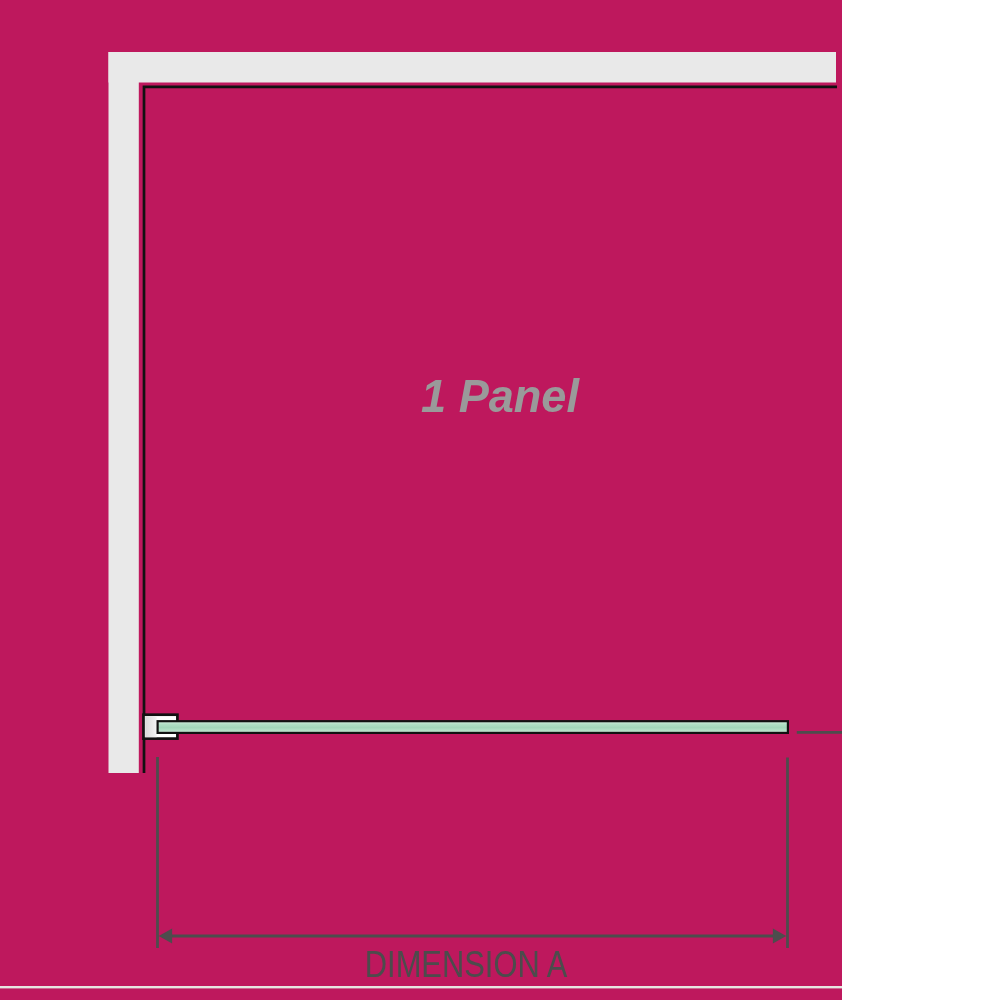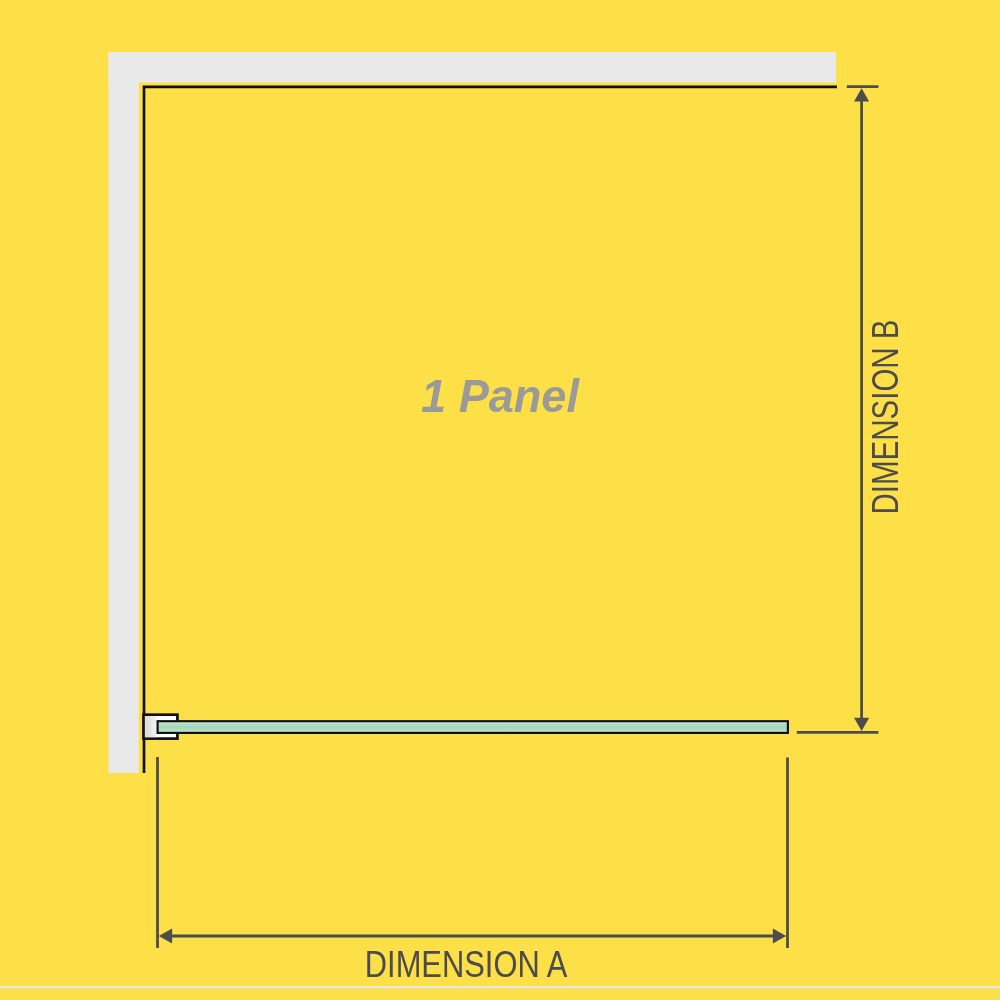--- a/index.html
+++ b/index.html
@@ -1,16 +1,16 @@
 <!DOCTYPE html>
 <html><head>
 <meta charset="utf-8">
 <style>
   html,body{margin:0;padding:0;background:#ffffff;}
-  .stage{position:relative;width:1000px;height:1000px;background:#fde047;overflow:hidden;
+  .stage{position:relative;width:842px;height:1000px;background:#be185d;overflow:hidden;
          font-family:"Liberation Sans", sans-serif;}
   svg{position:absolute;left:0;top:0;}
 </style>
 </head>
 <body>
 <div class="stage">
 <svg width="1000" height="1000" viewBox="0 0 1000 1000">
   <defs>
     <linearGradient id="glassGrad" x1="0" y1="0" x2="0" y2="1">
       <stop offset="0" stop-color="#ddf0e5"></stop>

